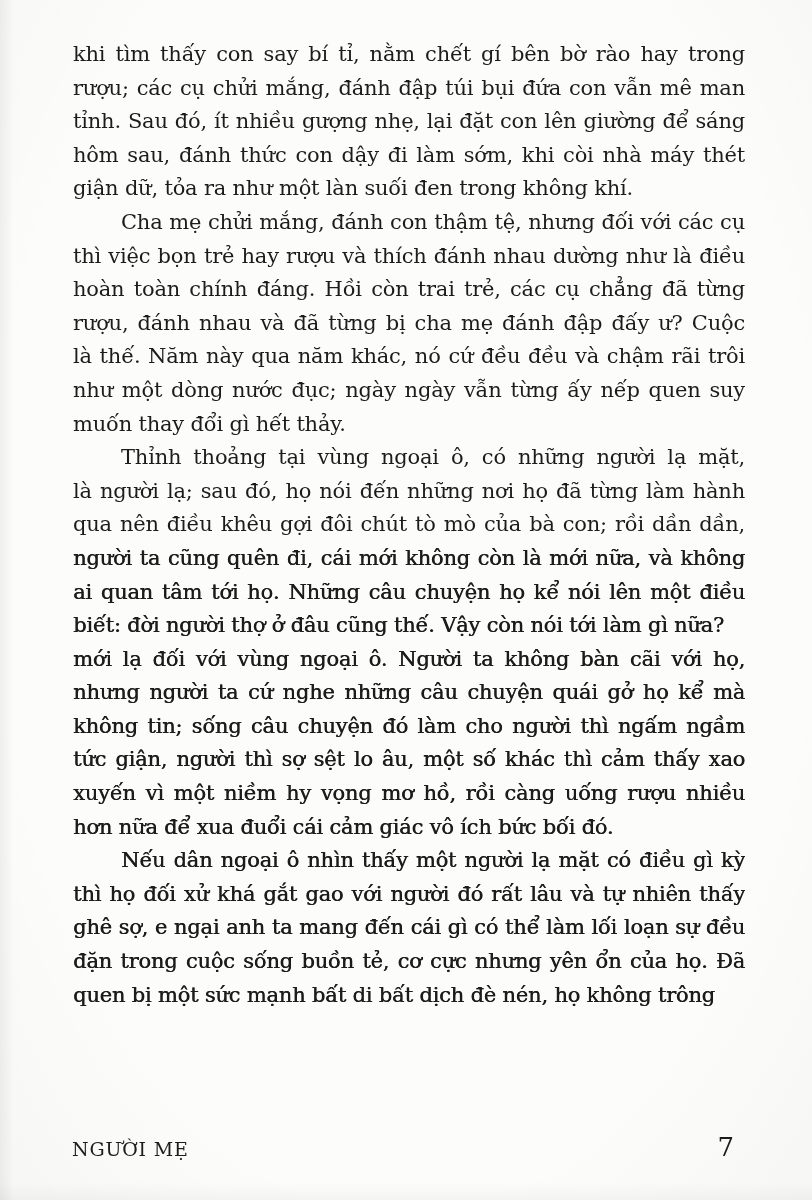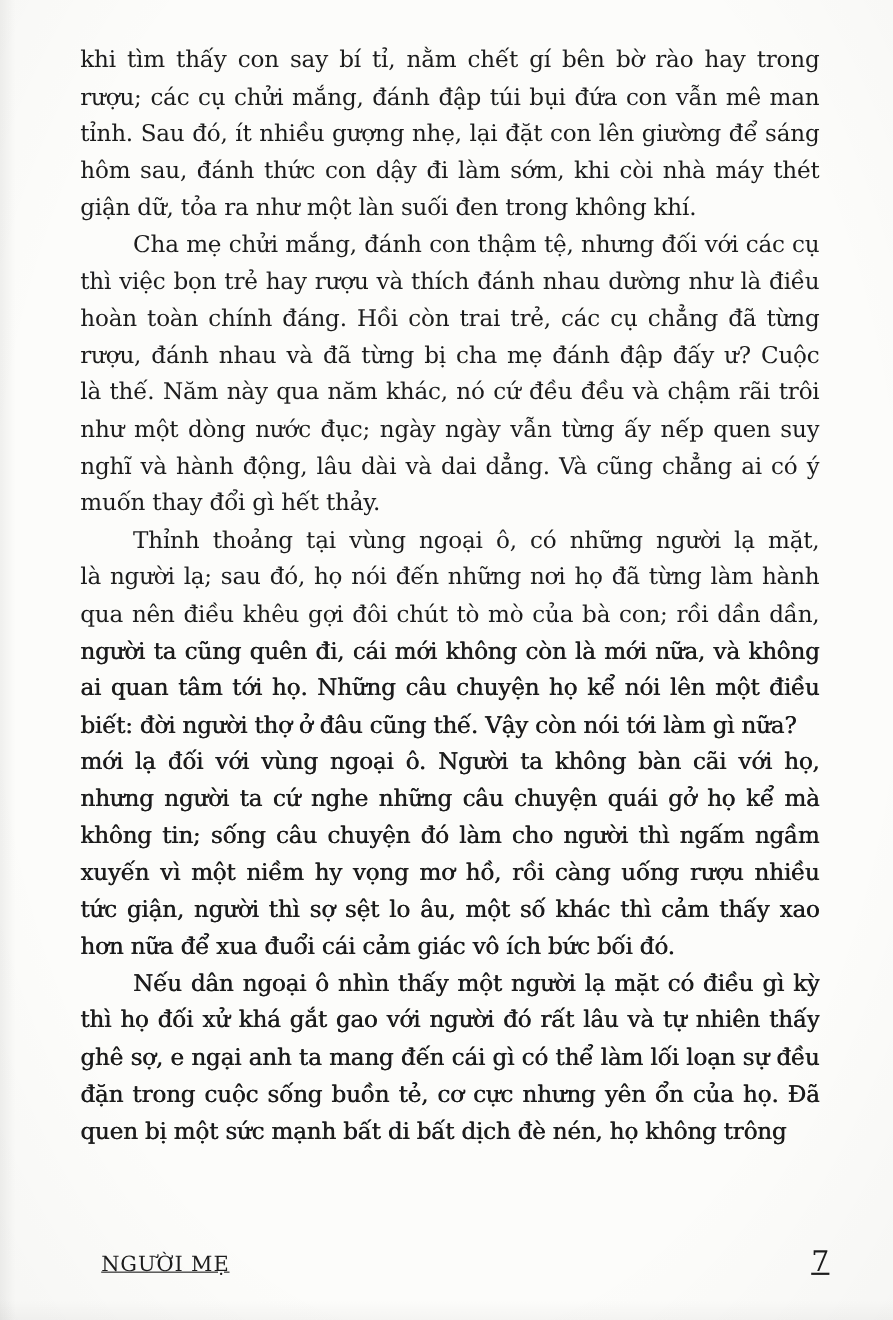--- a/index.html
+++ b/index.html
@@ -52,27 +52,26 @@
   }
   .line.indent {
     text-indent: 48px;
   }
   
   .line.heavy {
     text-shadow: 0.45px 0 0 currentColor;
   }
   .footer {
     position: absolute;
-    left: 82px;
+    left: 62px;
     width: 672px;
     top: 1132px;
     display: flex;
     justify-content: space-between;
     align-items: baseline;
-    text-decoration: underline;
   }
   .footer-title {
     font-size: 19px;
     letter-spacing: 0.8px;
     padding-left: 10px;
   }
   .footer-page {
     font-size: 26px;
   }
 </style>
@@ -88,37 +87,36 @@
         <div class="line">hôm sau, đánh thức con dậy đi làm sớm, khi còi nhà máy thét lên</div>
         <div class="line last">giận dữ, tỏa ra như một làn suối đen trong không khí.</div>
       </div>
       <div class="para">
         <div class="line indent">Cha mẹ chửi mắng, đánh con thậm tệ, nhưng đối với các cụ</div>
         <div class="line">thì việc bọn trẻ hay rượu và thích đánh nhau dường như là điều</div>
         <div class="line">hoàn toàn chính đáng. Hồi còn trai trẻ, các cụ chẳng đã từng say</div>
         <div class="line">rượu, đánh nhau và đã từng bị cha mẹ đánh đập đấy ư? Cuộc đời</div>
         <div class="line">là thế. Năm này qua năm khác, nó cứ đều đều và chậm rãi trôi đi</div>
         <div class="line">như một dòng nước đục; ngày ngày vẫn từng ấy nếp quen suy</div>
-        <div class="line">nghĩ và hành động, lâu dài và dai dẳng. Và cũng chẳng ai có ý</div>
         <div class="line last">muốn thay đổi gì hết thảy.</div>
       </div>
       <div class="para">
         <div class="line indent">Thỉnh thoảng tại vùng ngoại ô, có những người lạ mặt,</div>
         <div class="line">là người lạ; sau đó, họ nói đến những nơi họ đã từng làm hành</div>
         <div class="line">qua nên điều khêu gợi đôi chút tò mò của bà con; rồi dần dần,</div>
         <div class="line heavy">người ta cũng quên đi, cái mới không còn là mới nữa, và không</div>
         <div class="line heavy">ai quan tâm tới họ. Những câu chuyện họ kể nói lên một điều tất</div>
         <div class="line last heavy">biết: đời người thợ ở đâu cũng thế. Vậy còn nói tới làm gì nữa?</div>
       </div>
       <div class="para">
         <div class="line heavy">mới lạ đối với vùng ngoại ô. Người ta không bàn cãi với họ,</div>
         <div class="line heavy">nhưng người ta cứ nghe những câu chuyện quái gở họ kể mà</div>
         <div class="line heavy">không tin; sống câu chuyện đó làm cho người thì ngấm ngầm</div>
+        <div class="line heavy">tức giận, người thì sợ sệt lo âu, một số khác thì cảm thấy xao</div>
         <div class="line heavy">xuyến vì một niềm hy vọng mơ hồ, rồi càng uống rượu nhiều</div>
-        <div class="line heavy">tức giận, người thì sợ sệt lo âu, một số khác thì cảm thấy xao</div>
         <div class="line last heavy">hơn nữa để xua đuổi cái cảm giác vô ích bức bối đó.</div>
       </div>
       <div class="para">
         <div class="line indent heavy">Nếu dân ngoại ô nhìn thấy một người lạ mặt có điều gì kỳ lạ</div>
         <div class="line heavy">thì họ đối xử khá gắt gao với người đó rất lâu và tự nhiên thấy</div>
         <div class="line heavy">ghê sợ, e ngại anh ta mang đến cái gì có thể làm lối loạn sự đều</div>
         <div class="line heavy">đặn trong cuộc sống buồn tẻ, cơ cực nhưng yên ổn của họ. Đã</div>
         <div class="line last heavy">quen bị một sức mạnh bất di bất dịch đè nén, họ không trông</div>
       </div>
     </div>

